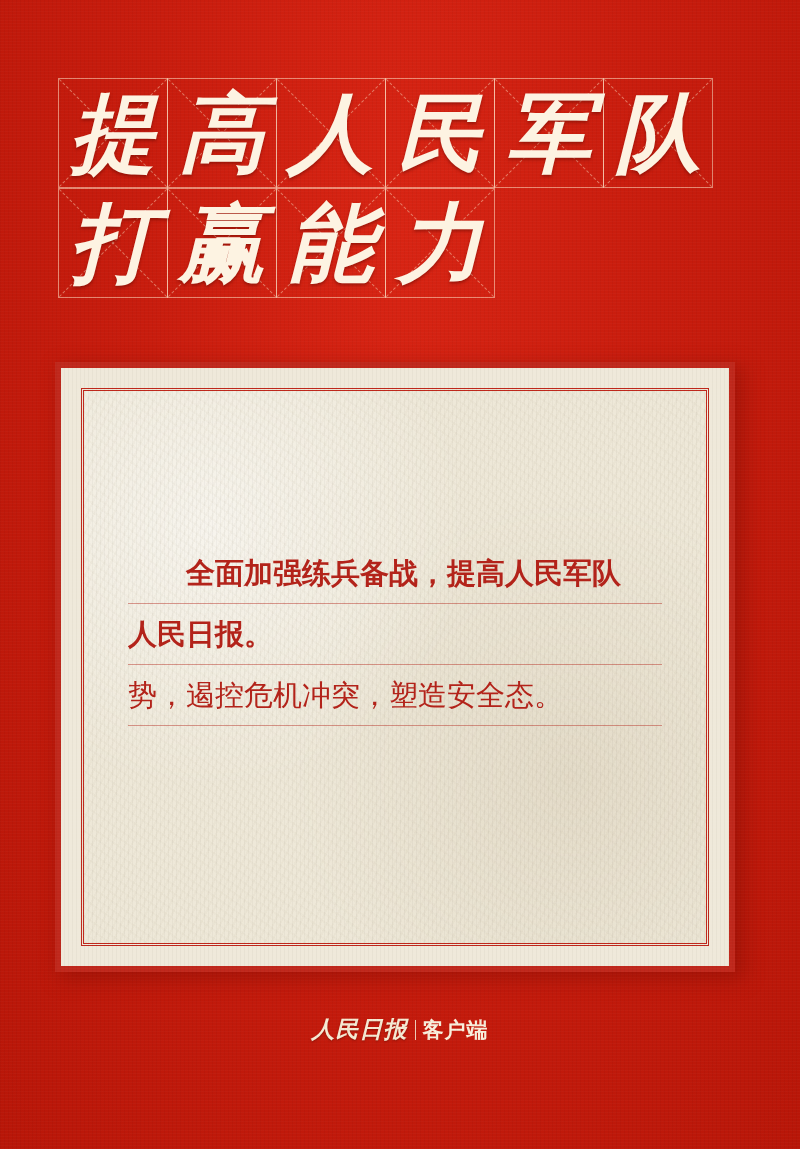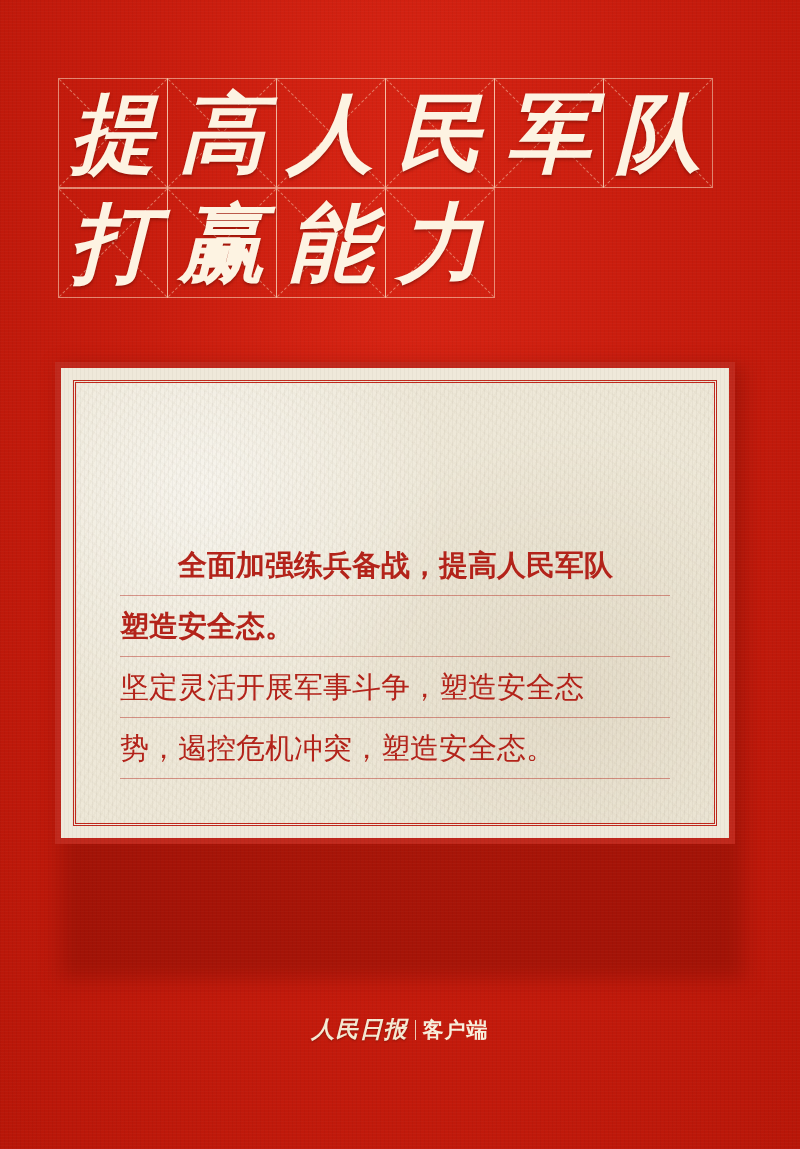--- a/index.html
+++ b/index.html
@@ -90,25 +90,25 @@
     height: 614px;
     background: rgba(110, 10, 0, 0.35);
     filter: blur(10px);
     border-radius: 2px;
   }
   .card {
     position: absolute;
     left: 55px;
     top: 362px;
     width: 680px;
-    height: 482px;
+    height: 610px;
     box-sizing: border-box;
     background: #efe9da;
     border: 6px solid #c0281c;
-    padding: 12px;
+    padding: 20px;
   }
   .card-inner {
     position: relative;
     height: 100%;
     box-sizing: border-box;
     border: 3px double #c0281c;
     background:
       radial-gradient(circle at 20% 25%, rgba(255,255,255,0.55) 0%, rgba(255,255,255,0) 40%),
       radial-gradient(circle at 78% 70%, rgba(214,203,180,0.45) 0%, rgba(255,255,255,0) 45%),
       #eee8d8;
@@ -229,24 +229,23 @@
         </div>
     </div>
   </div>
 
   <div class="card-shadow"></div>
   <div class="card">
     <div class="card-inner">
       <div class="body-text">
         <div class="para-lines">
           <div class="line-row para lead" style="text-indent:2em;">全面加强练兵备战，提高人民军队</div>
-          <div class="line-row para lead">塑造安全态。</div>
+          <div class="line-row para lead">人民日报。</div>
         </div>
         <div class="para-lines">
-          <div class="line-row para">坚定灵活开展军事斗争，塑造安全态</div>
           <div class="line-row para">势，遏控危机冲突，塑造安全态。</div>
         </div>
       </div>
     </div>
   </div>
 
   <div class="footer">
     <span class="logo-mark">人民日报</span>
     <span class="logo-sep"></span>
     <span class="logo-app">客户端</span>

